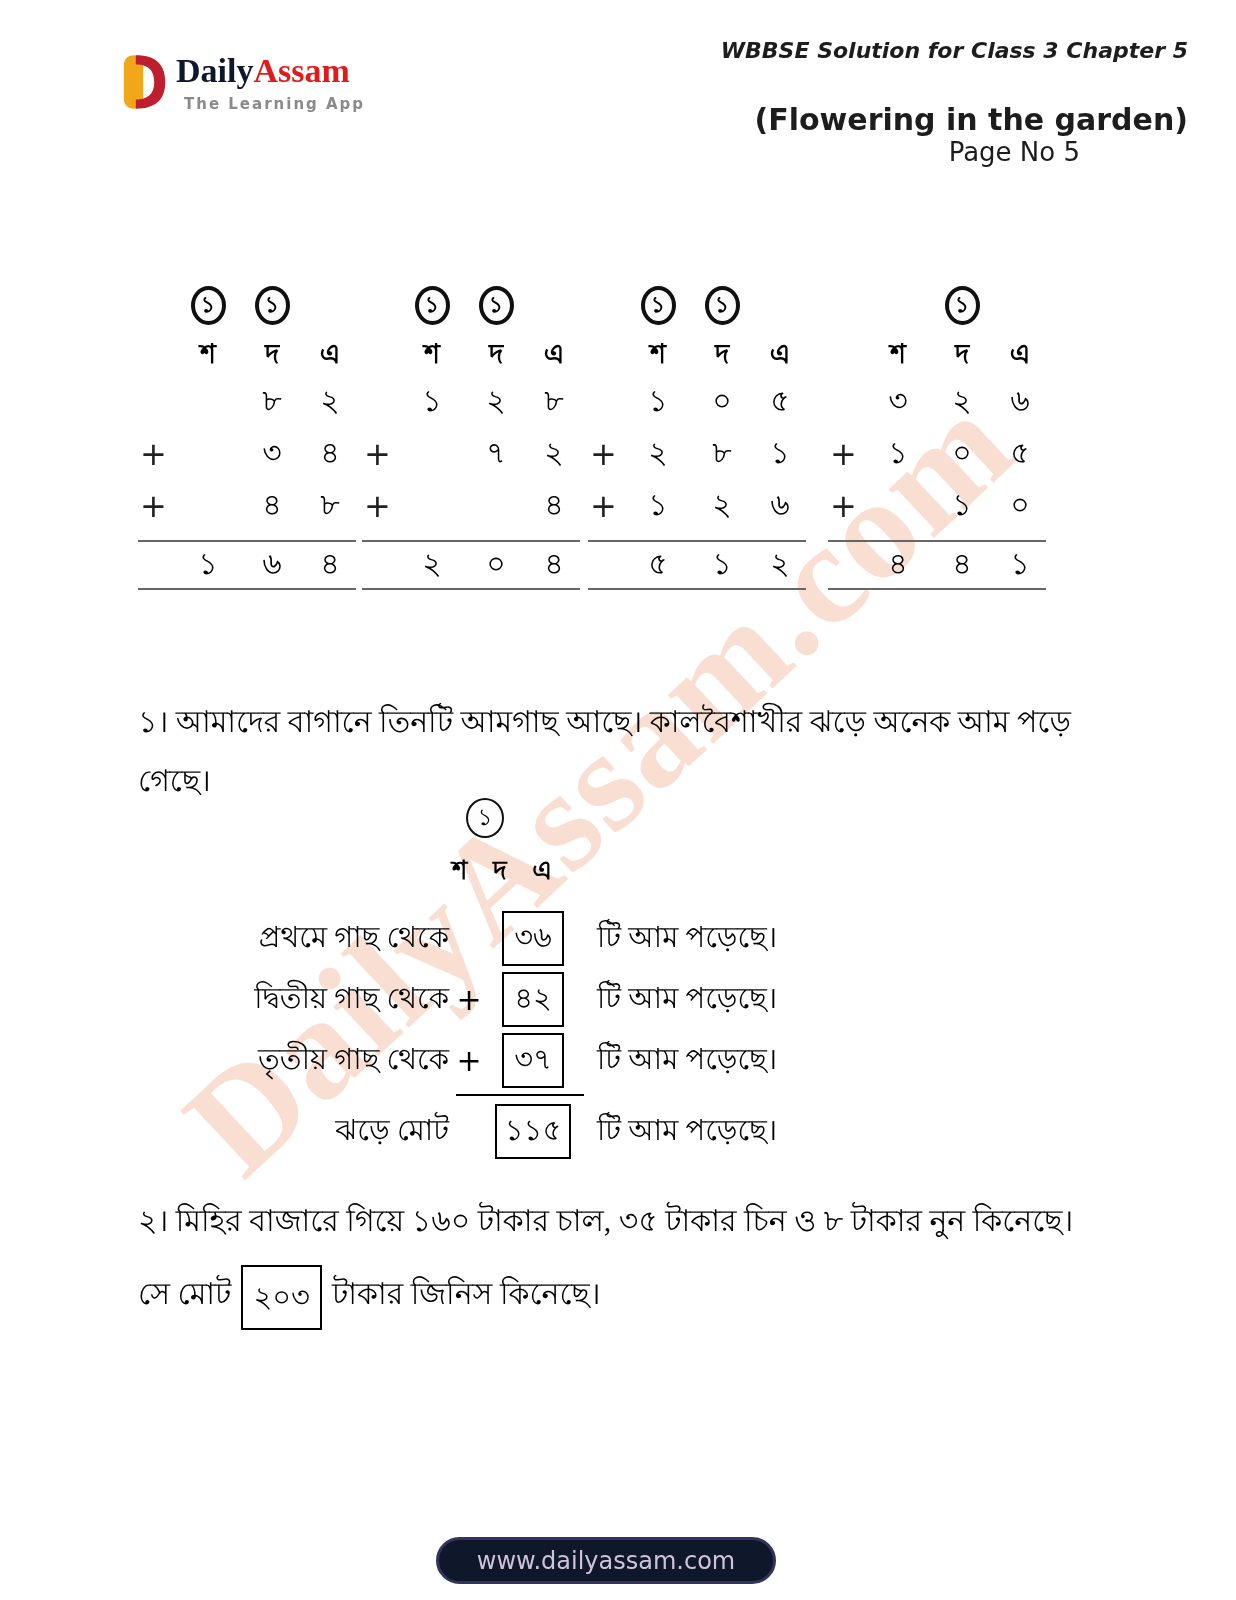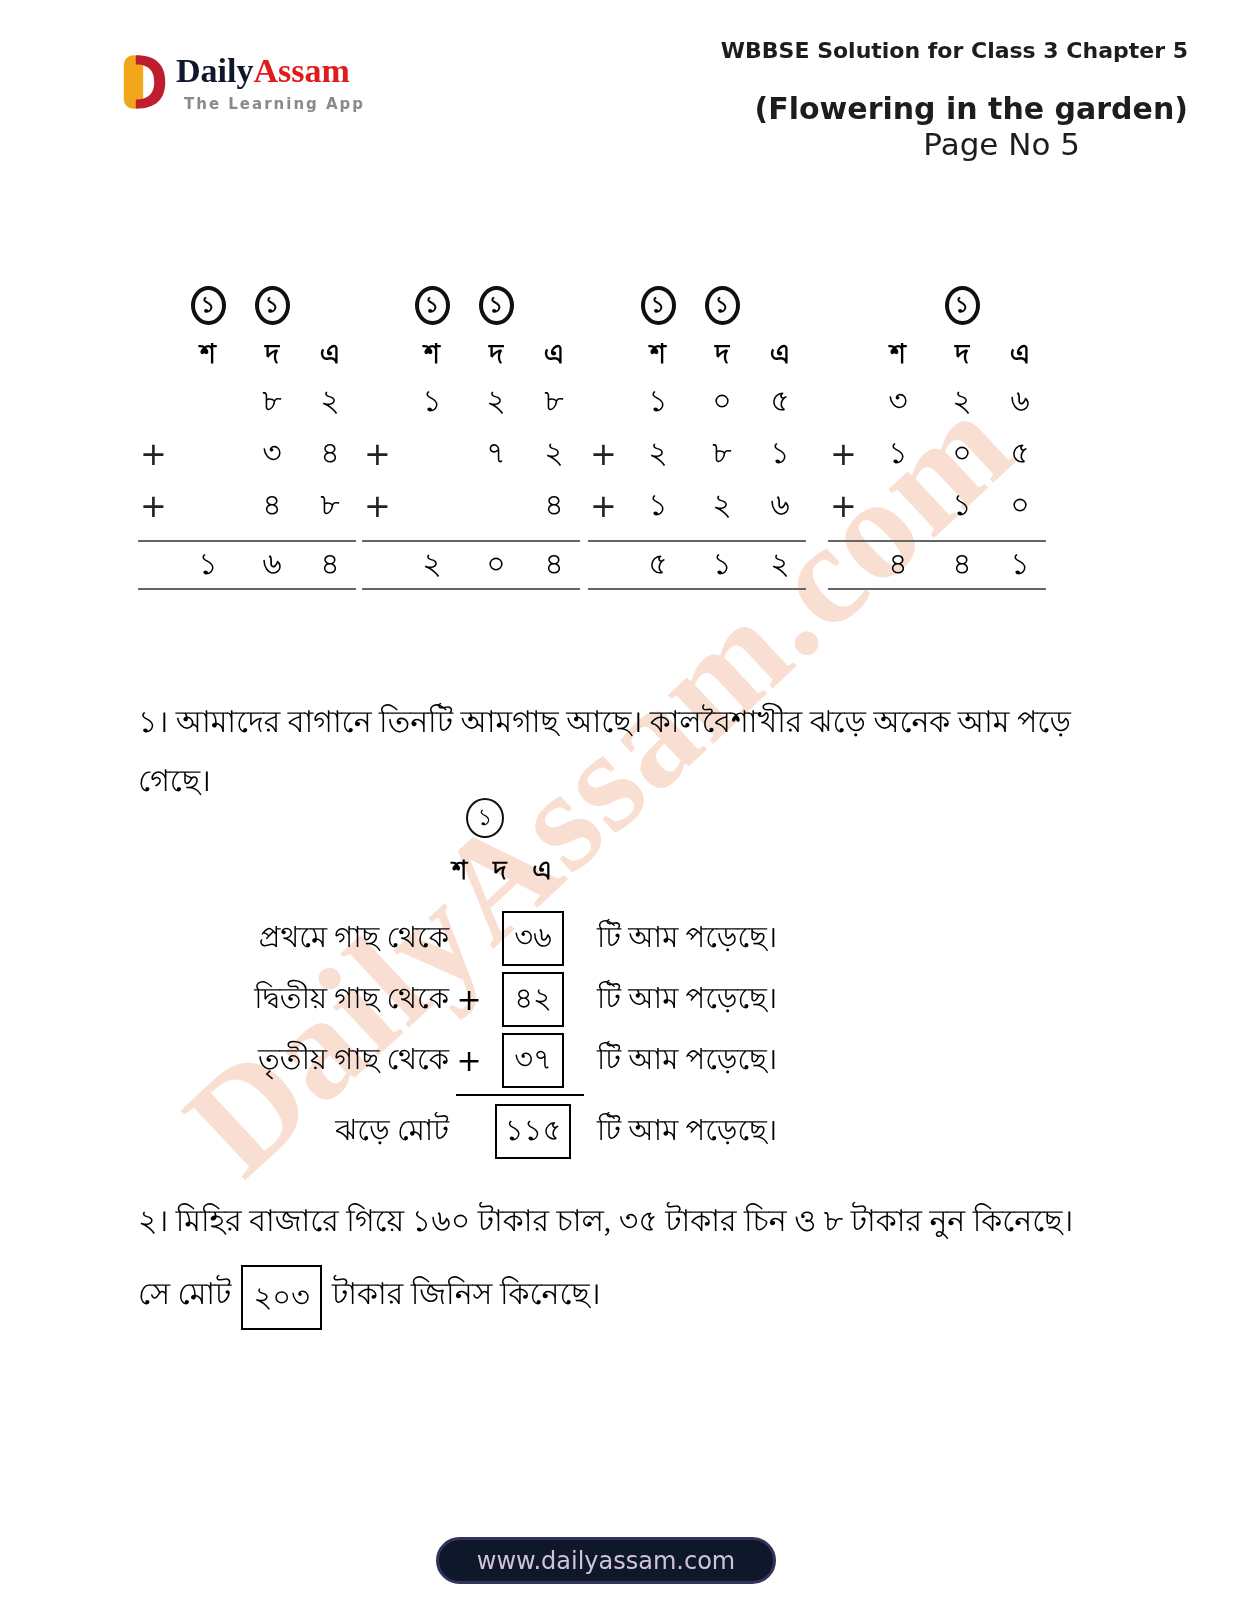--- a/index.html
+++ b/index.html
@@ -21,23 +21,23 @@
   .logo { left:122px; top:52px; display:flex; align-items:flex-start; gap:8px; }
   .logo-text { padding-top:2px; }
   .brand-line { font-family:"Liberation Serif","DejaVu Serif",serif; font-weight:bold; font-size:34px; line-height:1; }
   .brand-daily { color:#0f172a; }
   .brand-assam { color:#E01B1B; }
   .tagline { font-family:"DejaVu Sans","Liberation Sans",sans-serif; font-weight:bold;
              font-size:15px; color:#8A8A8A; letter-spacing:2px; margin-top:7px; margin-left:8px; }
 
   .header-right { right:48px; top:38px; text-align:right;
                   font-family:"DejaVu Sans","Liberation Sans",sans-serif; color:#1d1d1d; }
-  .ht1 { font-size:22px; font-weight:bold; margin-bottom:28px; }
+  .ht1 { font-size:22px; font-weight:bold; margin-bottom:39px;font-style:italic; }
   .ht2 { font-size:30px; font-weight:bold; }
-  .page-no { font-size:31px; padding-right:108px; }
+  .page-no { font-size:26px; padding-right:108px; }
 
   
   .sum-block { position:absolute; top:276px; z-index:1; }
   .row { display:flex; align-items:center; }
   .cell { width:64px; text-align:center; display:flex; justify-content:center; align-items:center; }
   .cell.op { width:38px; justify-content:flex-start; padding-left:2px; }
   .cell.c3 { width:52px; }
   .carry-row { height:58px; }
   .hdr-row  { height:42px; font-size:27px; font-weight:bold; }
   .num-row  { height:52px; font-size:30px; }

